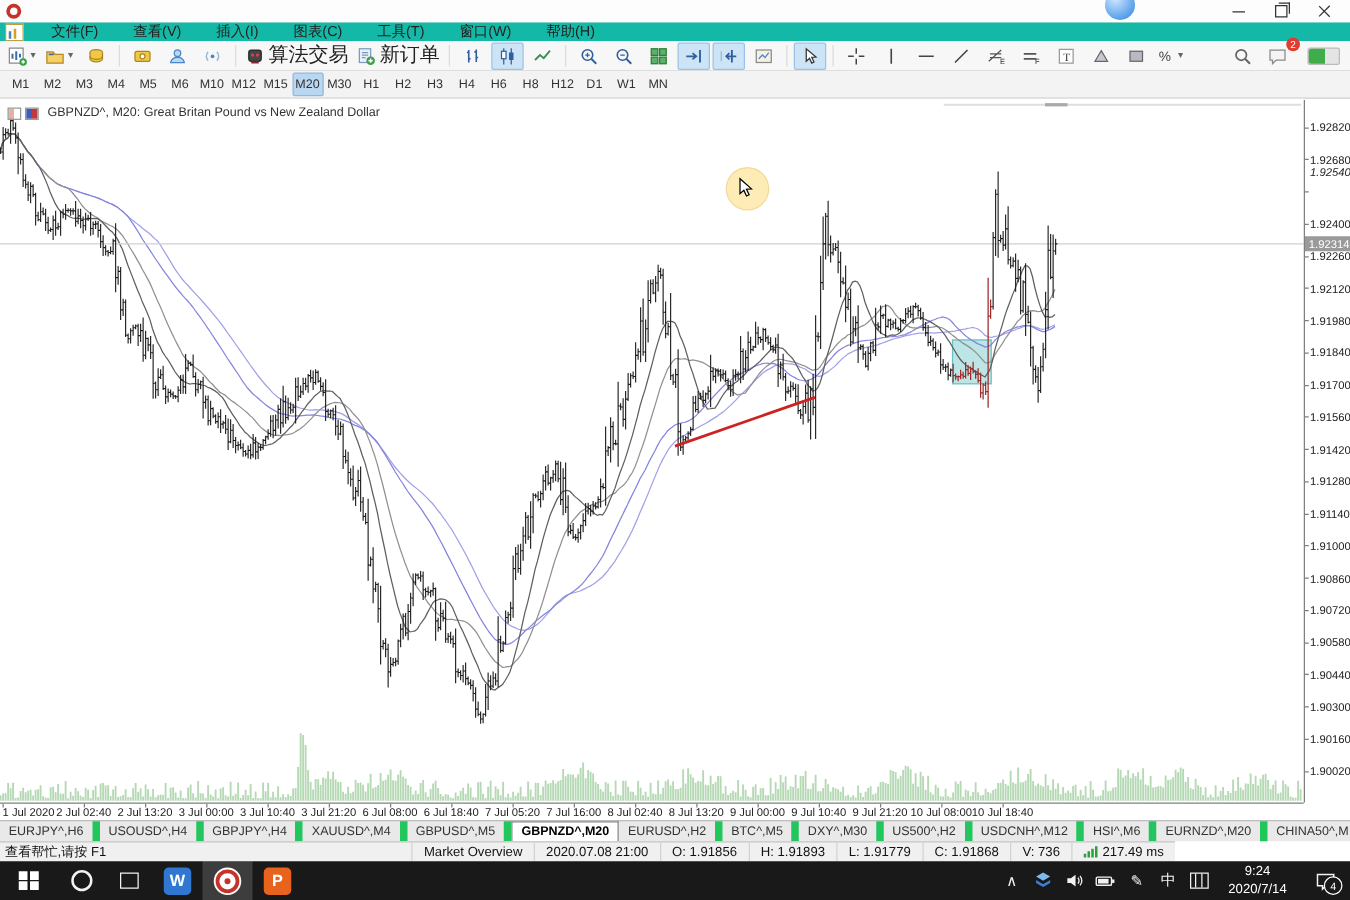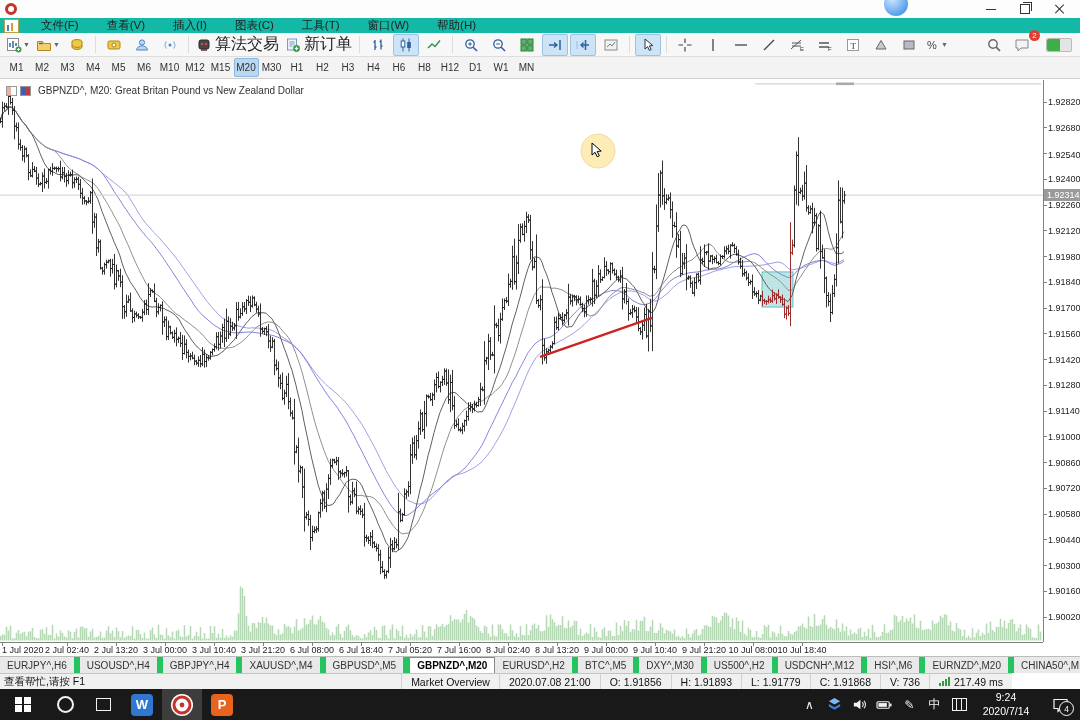--- a/index.html
+++ b/index.html
@@ -59,21 +59,21 @@
   #time-axis{left:0;top:642px;width:1043px;height:14px;border-top:1px solid #808080;font-size:9px;color:#222}
   .tlab{position:absolute;top:2px;white-space:nowrap}
   .ttick{position:absolute;top:0;width:1px;height:3px;background:#808080}
   
   #tabsbar{left:0;top:656px;width:1080px;height:17px;background:#e9e9e9;border-top:1px solid #bdbdbd;
            display:flex;align-items:stretch;font-size:10px;color:#333;box-sizing:border-box}
   .tab{padding:1px 7px;display:flex;align-items:center;border-right:6px solid #22c55e;white-space:nowrap}
   .tab.active{background:#fff;border:1px solid #888;border-bottom:none;font-weight:bold;color:#000}
   #tab-arrows{margin-left:auto;display:flex;align-items:center;padding:0 5px;color:#555;font-size:8px;gap:6px}
   
-  #statusbar{left:0;top:673px;width:1012px;height:16px;background:#f0f0f0;border-top:1px solid #c4c4c4;
+  #statusbar{left:0;top:673px;width:940px;height:16px;background:#f0f0f0;border-top:1px solid #c4c4c4;
              display:flex;align-items:center;font-size:10.5px;color:#111;box-sizing:border-box}
   #status-help{padding-left:4px;flex:1}
   .seg{border-left:1px solid #d2d2d2;padding:0 9px;height:100%;display:flex;align-items:center;white-space:nowrap}
   .sigbars{display:flex;align-items:flex-end;gap:1px;margin-right:4px}
   .sigbars i{width:2px;background:#2e9e3e;display:block}
   
   #taskbar{left:0;top:689px;width:1080px;height:31px;background:#191919;display:flex;align-items:stretch;color:#eee}
   .tb-item{display:flex;align-items:center;justify-content:center}
   #start-btn{width:46px}
   .winlogo{display:grid;grid-template-columns:7px 7px;grid-template-rows:7px 7px;gap:1.5px}
@@ -372,21 +372,21 @@
     <line x1="540" y1="276.9" x2="652" y2="237.9" stroke="#cc2222" stroke-width="2.2"></line>
     <circle cx="598" cy="71" r="17" fill="rgba(252,213,96,0.45)" stroke="rgba(228,180,70,0.4)"></circle>
     <path d="M592 63l0 12 3.1-2.7 2.1 4.5 2.1-1-2.1-4.4 4-.3z" fill="#fff" stroke="#000" stroke-width="1"></path>
   </svg>
 <div id="price-axis" class="abs">
     <div class="ptick" style="top: 21.5px;"></div>
     <div class="plabel" style="top: 17px;">1.92820</div>
     <div class="ptick" style="top: 47.25px;"></div>
     <div class="plabel" style="top: 42.75px;">1.92680</div>
     <div class="ptick" style="top: 73px;"></div>
-    <div class="plabel" style="top: 70px;">1.92540</div>
+    <div class="plabel" style="top: 53px; font-style: italic;">1.92540</div>
     <div class="ptick" style="top: 98.75px;"></div>
     <div class="plabel" style="top: 94.25px;">1.92400</div>
     <div class="ptick" style="top: 124.5px;"></div>
     <div class="plabel" style="top: 120px;">1.92260</div>
     <div class="ptick" style="top: 150.25px;"></div>
     <div class="plabel" style="top: 145.75px;">1.92120</div>
     <div class="ptick" style="top: 176px;"></div>
     <div class="plabel" style="top: 171.5px;">1.91980</div>
     <div class="ptick" style="top: 201.75px;"></div>
     <div class="plabel" style="top: 197.25px;">1.91840</div>

